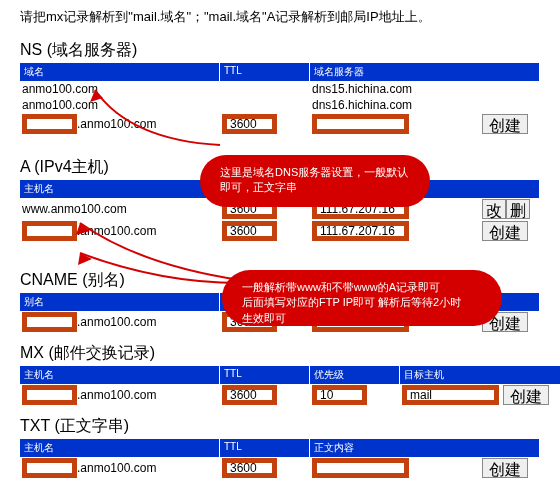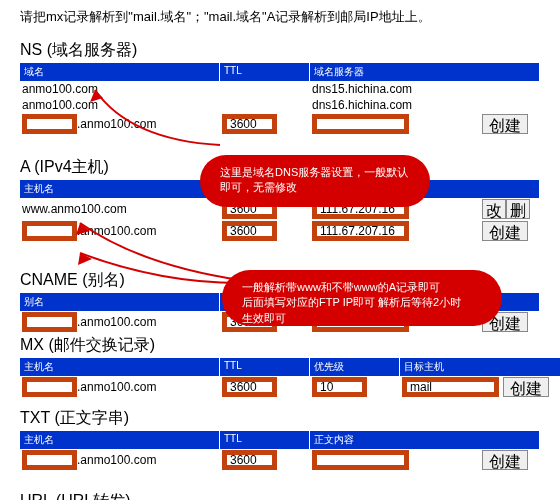--- a/index.html
+++ b/index.html
@@ -116,21 +116,21 @@
           <input type="text" class="inp-ttl" value="3600" style="">
         </div>
     <div class="dcell">
           <input type="text" class="inp-val" style="">
         </div>
     <div class="dcell">
           <button class="btn">创建</button>
         </div>
   </div>
 
-  <div class="section-title" style="margin-top:2px">MX (邮件交换记录)</div>
+  <div class="section-title" style="margin-top:10px">MX (邮件交换记录)</div>
   <div class="grid grid-5">
     <div class="hcell">主机名</div>
     <div class="hcell">TTL</div>
     <div class="hcell">优先级</div>
     <div class="hcell" style="grid-column:4/6">目标主机</div>
     <div class="dcell">
           <div class="input-group">
       <input type="text" class="inp-short" style="">
       <span class="suffix">.anmo100.com</span>
     </div>
@@ -174,21 +174,21 @@
   <div class="section-title" style="margin-top:20px">URL (URL转发)</div>
 
 </div>
 
 <svg class="arrow" style="left:70px;top:80px" width="180" height="70">
   <path class="arrow-line" d="M150,65 Q60,60 25,10"></path>
   <polygon class="arrow-head" points="25,10 20,22 33,18"></polygon>
 </svg>
 <div class="callout callout1">
   <div>这里是域名DNS服务器设置，一般默认</div>
-  <div>即可，无需修改</div>
+  <div>即可，正文字串</div>
 </div>
 
 <svg class="arrow" style="left:60px;top:215px" width="200" height="70">
   <path class="arrow-line" d="M180,65 Q80,50 20,8"></path>
   <polygon class="arrow-head" points="20,8 16,20 30,16"></polygon>
   <path class="arrow-line" d="M180,68 Q100,68 20,38"></path>
   <polygon class="arrow-head" points="20,38 18,50 32,44"></polygon>
 </svg>
 <div class="callout callout2">
   <div>一般解析带www和不带www的A记录即可</div>

